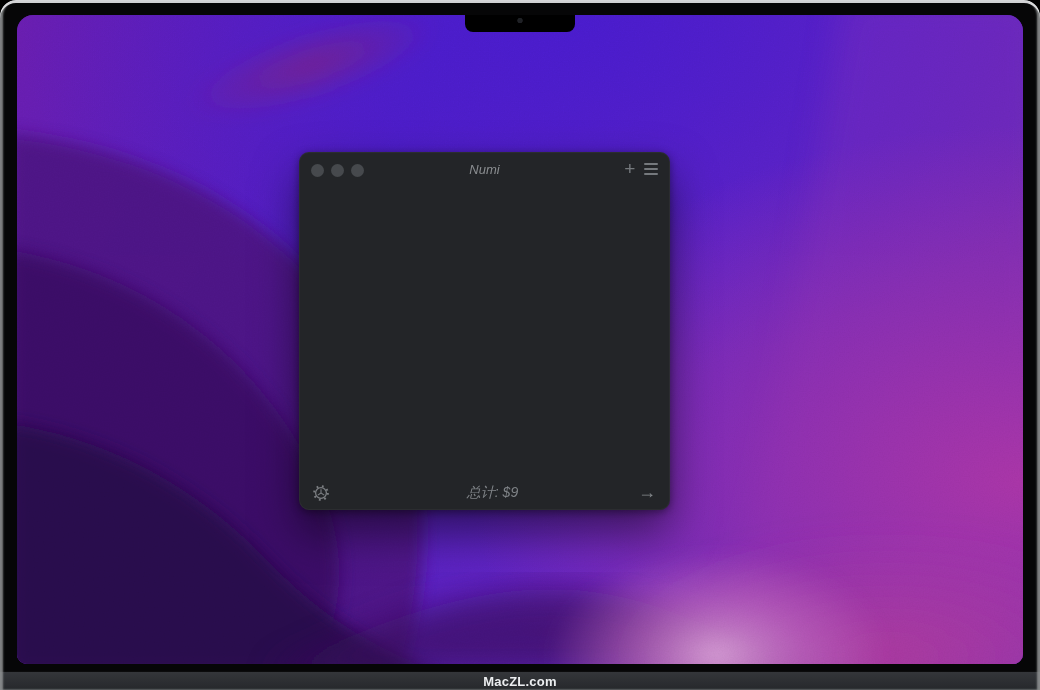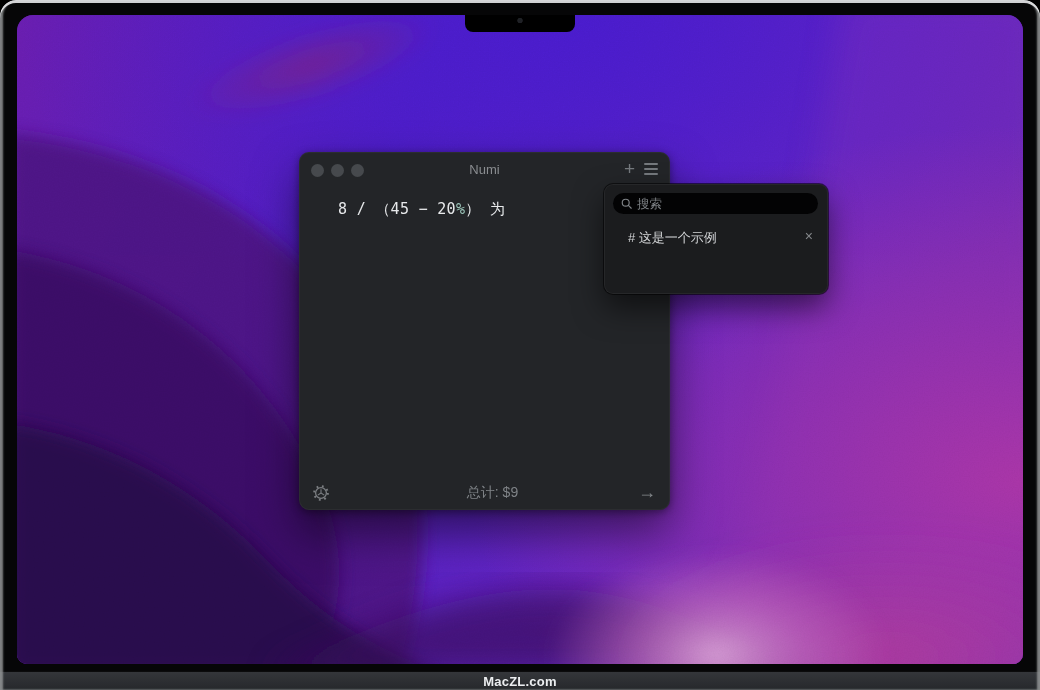--- a/index.html
+++ b/index.html
@@ -23,21 +23,21 @@
   .chin { position:absolute; left:0; bottom:0; width:100%; height:19px; z-index:30;
           background:linear-gradient(#34363a,#26282b);
           display:flex; align-items:center; justify-content:center;
           border-top:1px solid #0b0b0c; }
   .chin span { color:#eceef0; font-size:13px; font-weight:bold; letter-spacing:.2px; }
 
   
   .win { position:absolute; left:299px; top:152px; width:371px; height:358px; z-index:10;
          background:var(--window_bg,#232528); border-radius:10px;
          box-shadow: 0 22px 45px rgba(0,0,0,.5), 0 2px 8px rgba(0,0,0,.4),
-                     inset 0 0 0 1px rgba(255,255,255,.04); }
+                     inset 0 0 0 1px rgba(255,255,255,.04); font-style: italic; }
   .titlebar { position:absolute; left:0; top:0; right:0; height:34px; }
   .lights { position:absolute; left:12px; top:12px; display:flex; gap:7px; }
   .light { width:13px; height:13px; border-radius:50%; background:#46494d; }
   .win-title { position:absolute; left:0; right:0; top:10px; text-align:center;
                font-size:13px; color:#8a8d90; }
   .tb-icons { position:absolute; right:12px; top:0; height:34px; display:flex; align-items:center; gap:9px; }
   .plus { color:#75797d; font-size:19px; font-weight:400; line-height:1; margin-top:-2px; }
   .burger { display:flex; flex-direction:column; gap:3px; }
   .burger i { display:block; width:14px; height:2px; background:#75797d; border-radius:1px; }
 
@@ -148,50 +148,34 @@
         <span class="plus">+</span>
         <span class="burger">
             <i></i>
             <i></i>
             <i></i>
           </span>
       </div>
     </div>
 
     <div class="editor">
-        <div class="ed-line"><span class="sp-normal">8 / （45 − 20</span><span class="sp-unit">%</span><span class="sp-normal">） 为</span></div>
       </div>
 
     <div class="footer">
       <svg class="gear" viewBox="0 0 20 20">
         <g stroke="#7b7e82" fill="none">
           <circle cx="10" cy="10" r="6" stroke-width="1.4"></circle>
           <circle cx="10" cy="10" r="7.6" stroke-width="2.2" stroke-dasharray="2 4.1"></circle>
           <path d="M10 10 L10 5.8 M10 10 L6.4 12.4 M10 10 L13.6 12.4" stroke-width="1.2"></path>
         </g>
       </svg>
       <div class="total">总计: $9</div>
       <div class="go-arrow">→</div>
     </div>
   </div>
 
-  <div class="popover">
-    <div class="search-pill">
-      <svg width="11" height="11" viewBox="0 0 14 14">
-        <circle cx="6" cy="6" r="4.4" fill="none" stroke="#7e8286" stroke-width="1.5"></circle>
-        <line x1="9.4" y1="9.4" x2="13" y2="13" stroke="#7e8286" stroke-width="1.5" stroke-linecap="round"></line>
-      </svg>
-      <input type="text" placeholder="搜索" style="">
-    </div>
-    <div>
-        <div class="pop-row">
-          <span class="lbl"># 这是一个示例</span>
-          <span class="x">×</span>
-        </div>
-      </div>
-  </div>
 
   <div class="chin">
     <span>MacZL.com</span>
   </div>
 
   <div class="rim"></div>
 </div>
 
 </body></html>

